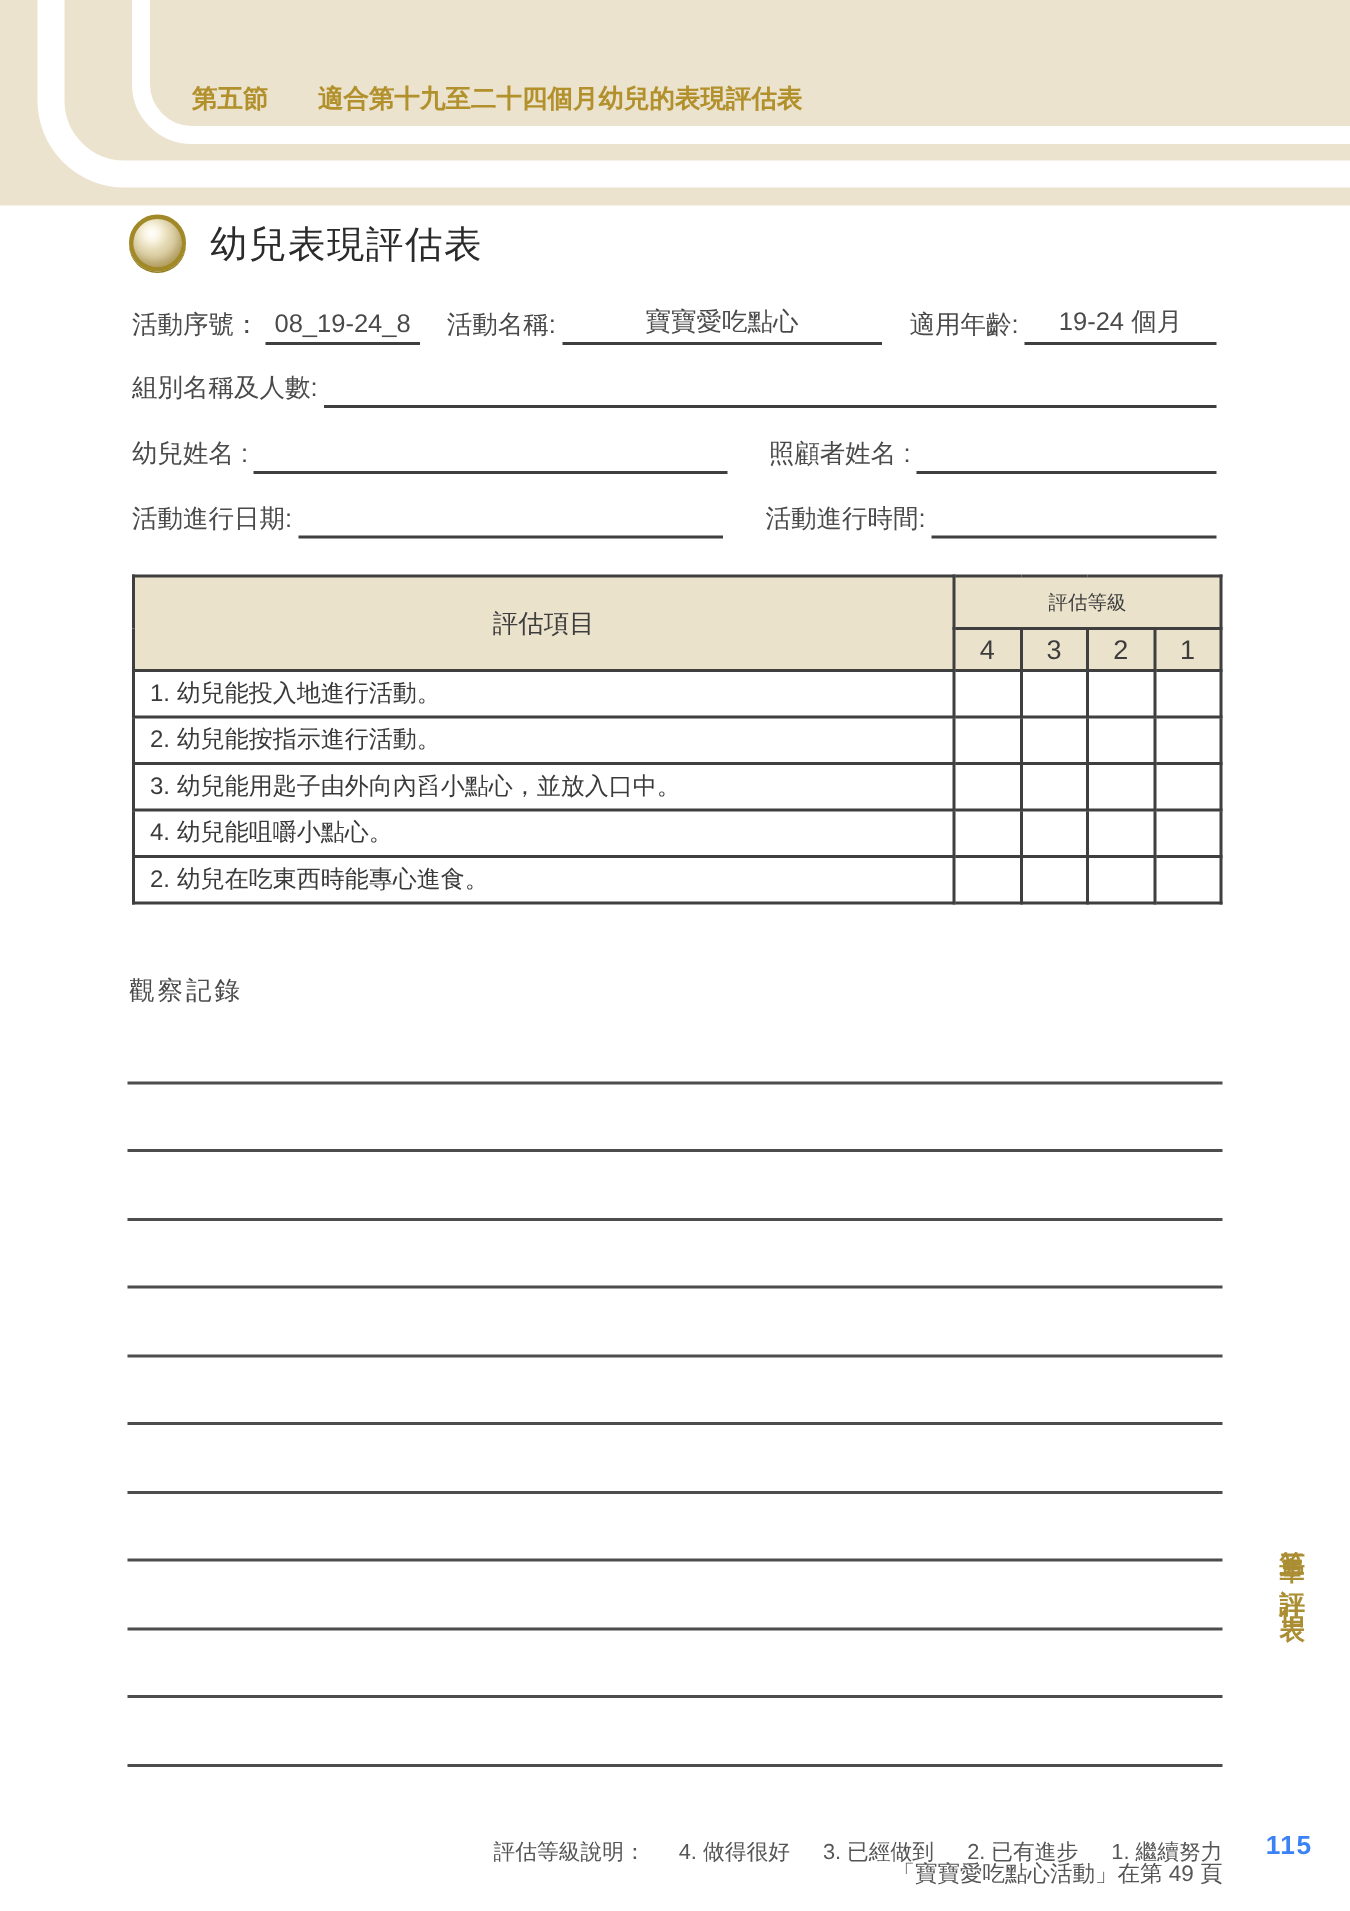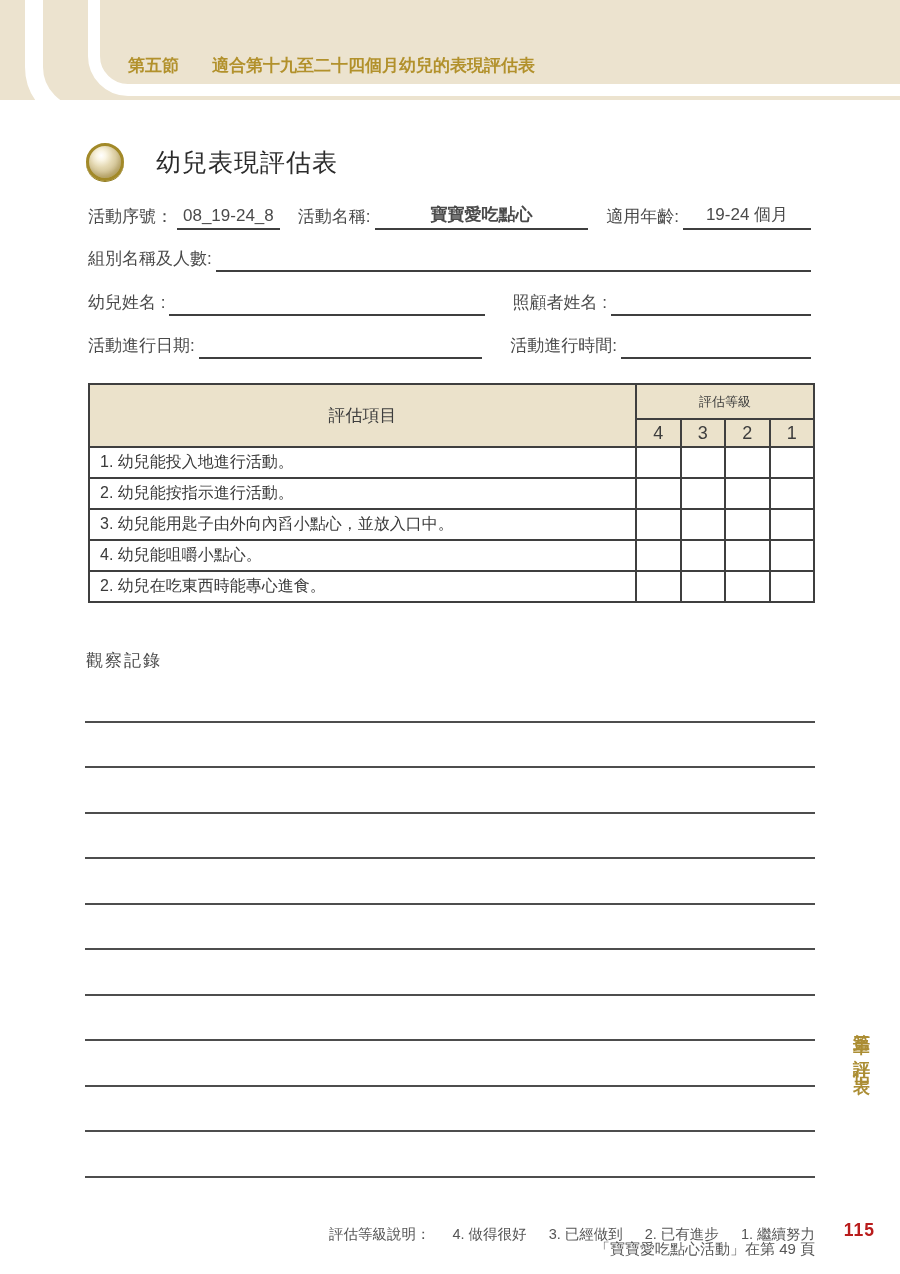--- a/index.html
+++ b/index.html
@@ -5,21 +5,21 @@
   * { margin:0; padding:0; box-sizing:border-box; }
   html,body { background:#ffffff; }
   body {
     width:900px; height:1274px; position:relative; overflow:hidden;
     font-family:"Liberation Sans","DejaVu Sans",sans-serif;
     color:#4a4a4a;
   }
 
   
   .banner {
-    position:absolute; left:0; top:0; width:900px; height:100px;
+    position:absolute; left:0; top:0; width:900px; height:137px;
     background:#ece3cf; overflow:hidden;
   }
   .frame-outer {
     position:absolute; left:25px; top:-45px; width:1000px; height:170px;
     background:#ece3cf; border:18px solid #ffffff;
     border-bottom-left-radius:58px; z-index:1;
   }
   .frame-inner {
     position:absolute; left:88px; top:-45px; width:1000px; height:141px;
     background:#ece3cf; border:12px solid #ffffff;
@@ -27,42 +27,42 @@
   }
   .banner-text {
     position:absolute; left:128px; top:54px; z-index:3;
     font-size:17px; font-weight:bold; color:#b2912c; white-space:nowrap;
   }
   .banner-text .sec-title { margin-left:33px; }
 
   
   .title-row {
     position:absolute; left:86px; top:138px; height:48px;
-    display:flex; align-items:center; gap:32px;
+    display:flex; align-items:center; gap:16px;
   }
   .sphere {
     display:inline-block; width:38px; height:38px; border-radius:50%;
     border:3px solid #a28928;
     background:radial-gradient(circle at 38% 30%, #ffffff 0%, #faf5e4 16%, #e3d7b0 40%, #d5c79a 62%, #c4b274 85%, #b3a055 100%);
     box-shadow:inset -2px -4px 5px rgba(125,100,25,.30), 0 1px 0 #8f7a1e;
   }
   .page-title { font-size:25px; color:#2b2b2b; letter-spacing:1px; }
 
   
   .form-row {
     position:absolute; left:88px; width:727px; height:26px;
     display:flex; align-items:flex-end; font-size:17px; color:#4a4a4a;
     white-space:nowrap;
   }
   .lbl { padding-bottom:2px; }
   .fill {
     border-bottom:2px solid #3f3f3f; text-align:center;
     padding:0 6px 2px 6px; margin:0 4px;
   }
-  .grow { flex:1 1 auto;font-weight:bold; }
+  .grow { flex:1 1 auto; }
   .gap-l { margin-left:14px; }
   .gap-xl { margin-left:24px; }
 
   
   .table-wrap { position:absolute; left:88px; top:383px; }
   table { border-collapse:collapse; table-layout:fixed; width:727px; }
   th,td { border:2px solid #3f3f3f; }
   thead th { background:#ebe2cb; font-weight:normal; color:#3d3d3d; }
   th.item-col { width:547px; font-size:17px; }
   th.rating-head { height:35px; font-size:13px; }
@@ -87,21 +87,21 @@
     text-align:right; font-size:15px; color:#555555;margin-top:23px;
   }
   .chapter-marker {
     position:absolute; right:27px; top:1020px;
     writing-mode:vertical-rl; text-orientation:upright;
     color:#ab8d33; font-size:17px; font-weight:bold; letter-spacing:2px;
   }
   .chapter-marker .sec { padding-top:20px; letter-spacing:9px; }
   .page-number {
     position:absolute; right:25px; top:1220px;
-    color:#b91c1c; font-size:17.5px; font-weight:bold; letter-spacing:1px;
+    color:#3b82f6; font-size:17.5px; font-weight:bold; letter-spacing:1px;
   }
 </style>
 </head>
 <body>
 
 <div class="banner">
   <div class="frame-outer"></div>
   <div class="frame-inner"></div>
   <div class="banner-text">
     <span class="sec-label">第五節</span><span class="sec-title">適合第十九至二十四個月幼兒的表現評估表</span>

